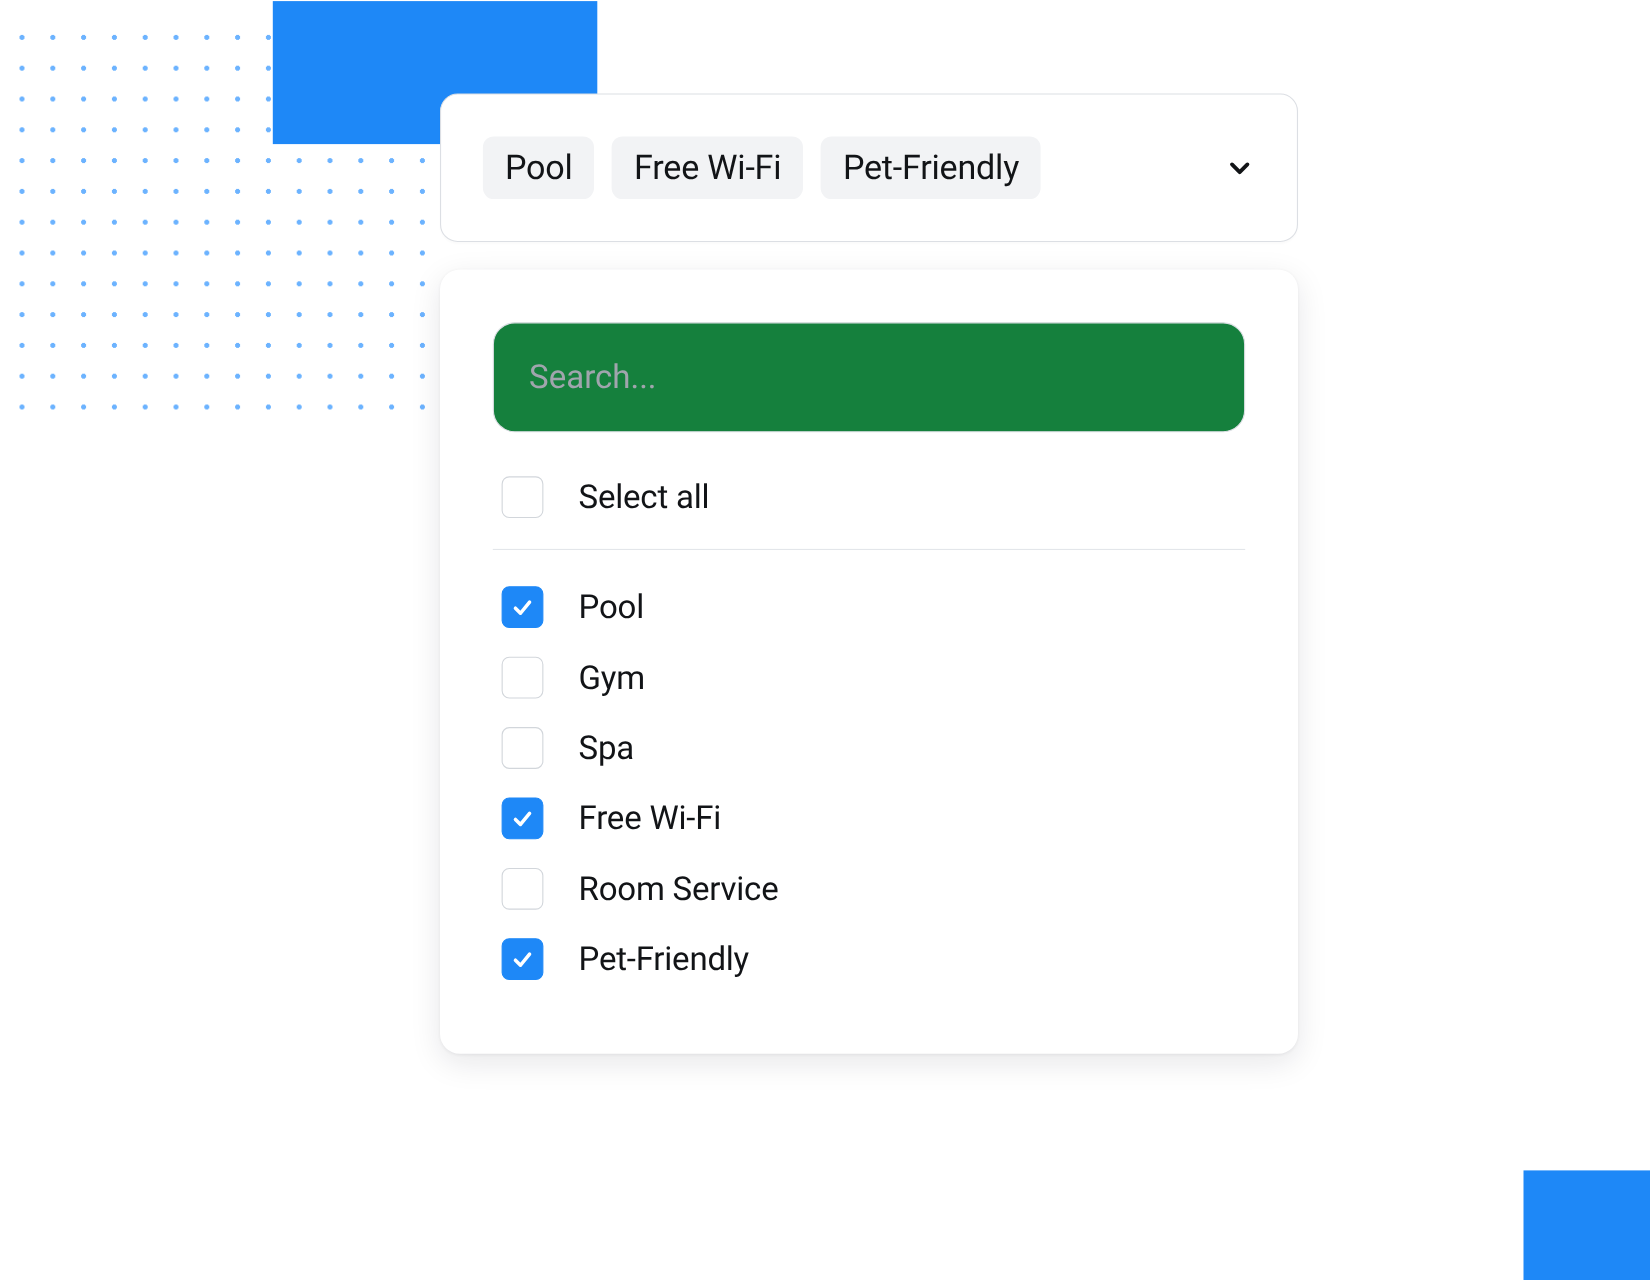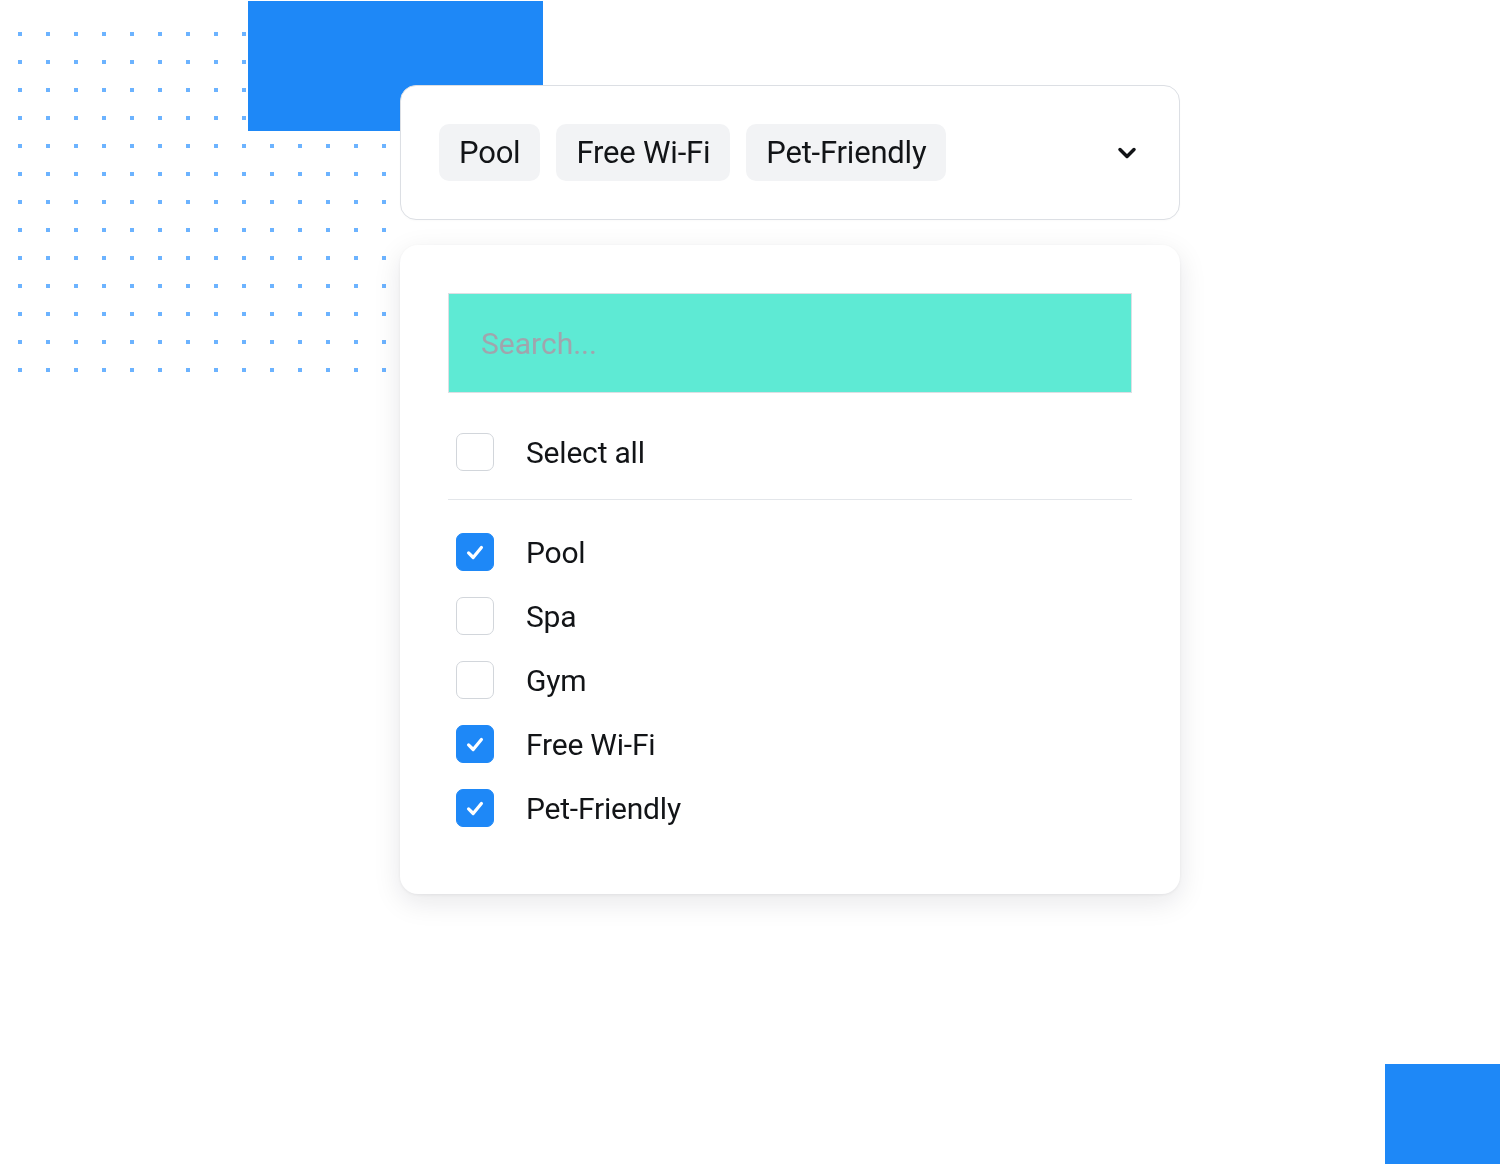--- a/index.html
+++ b/index.html
@@ -86,25 +86,25 @@
     width: 780px;
     background: #fff;
     border-radius: 18px;
     box-shadow: 0 8px 28px rgba(15,23,42,0.10), 0 1px 3px rgba(15,23,42,0.06);
     padding: 48px 48px 54px 48px;
   }
   .search-input {
     width: 100%;
     height: 100px;
     border: 1.5px solid #dcdfe4;
-    border-radius: 0;
+    border-radius: 20px;
     padding: 0 32px;
     font-size: 30px;
     color: #121417;
-    background: #5eead4;
+    background: #15803d;
     font-family: inherit;
   }
   .search-input::placeholder { color: #a0a5ad; }
 
   .option-row {
     display: flex;
     align-items: center;
     gap: 32px;
     padding: 14px 8px;
     cursor: pointer;
@@ -183,41 +183,47 @@
             <polyline points="5 13 10 18 19 7"></polyline>
           </svg>
       </span>
       <span class="option-label">Pool</span>
     </div>
 
     <div class="option-row">
       <span class="checkbox">
         
       </span>
-      <span class="option-label">Spa</span>
+      <span class="option-label">Gym</span>
     </div>
 
     <div class="option-row">
       <span class="checkbox">
         
       </span>
-      <span class="option-label">Gym</span>
+      <span class="option-label">Spa</span>
     </div>
 
     <div class="option-row">
       <span class="checkbox checked">
         <svg viewBox="0 0 24 24" width="22" height="22" fill="none" stroke="#fff" stroke-width="3.5" stroke-linecap="round" stroke-linejoin="round">
             <polyline points="5 13 10 18 19 7"></polyline>
           </svg>
       </span>
       <span class="option-label">Free Wi-Fi</span>
     </div>
 
 
 
+    <div class="option-row">
+      <span class="checkbox">
+        
+      </span>
+      <span class="option-label">Room Service</span>
+    </div>
 
     <div class="option-row">
       <span class="checkbox checked">
         <svg viewBox="0 0 24 24" width="22" height="22" fill="none" stroke="#fff" stroke-width="3.5" stroke-linecap="round" stroke-linejoin="round">
             <polyline points="5 13 10 18 19 7"></polyline>
           </svg>
       </span>
       <span class="option-label">Pet-Friendly</span>
     </div>
 

